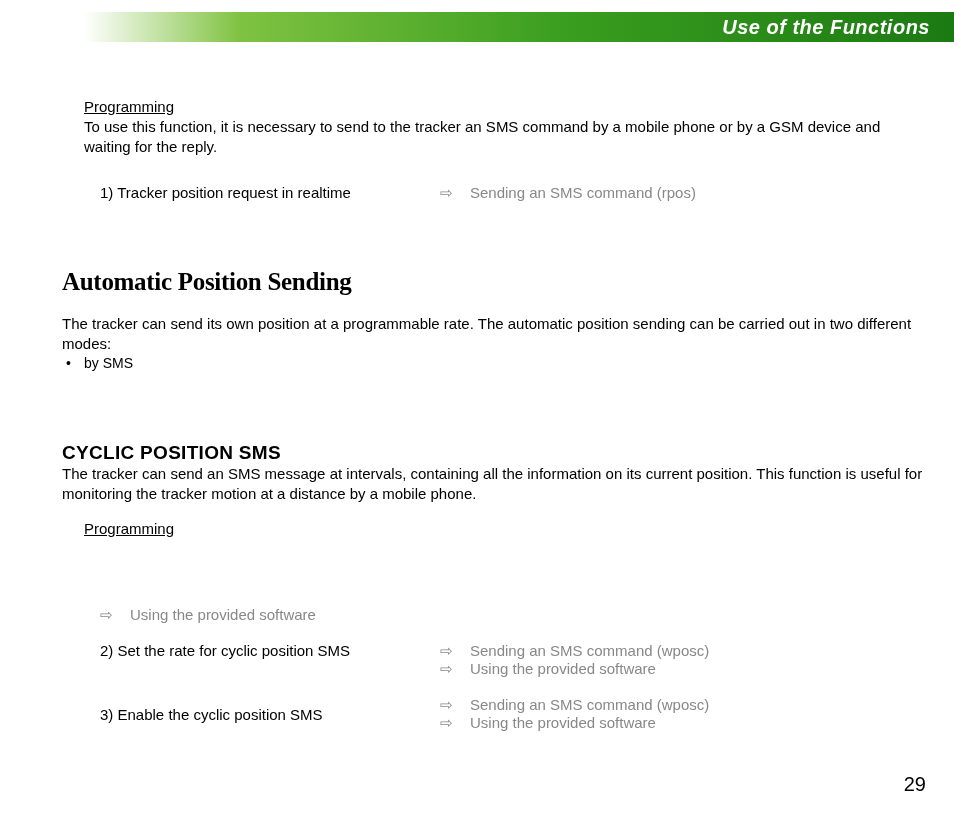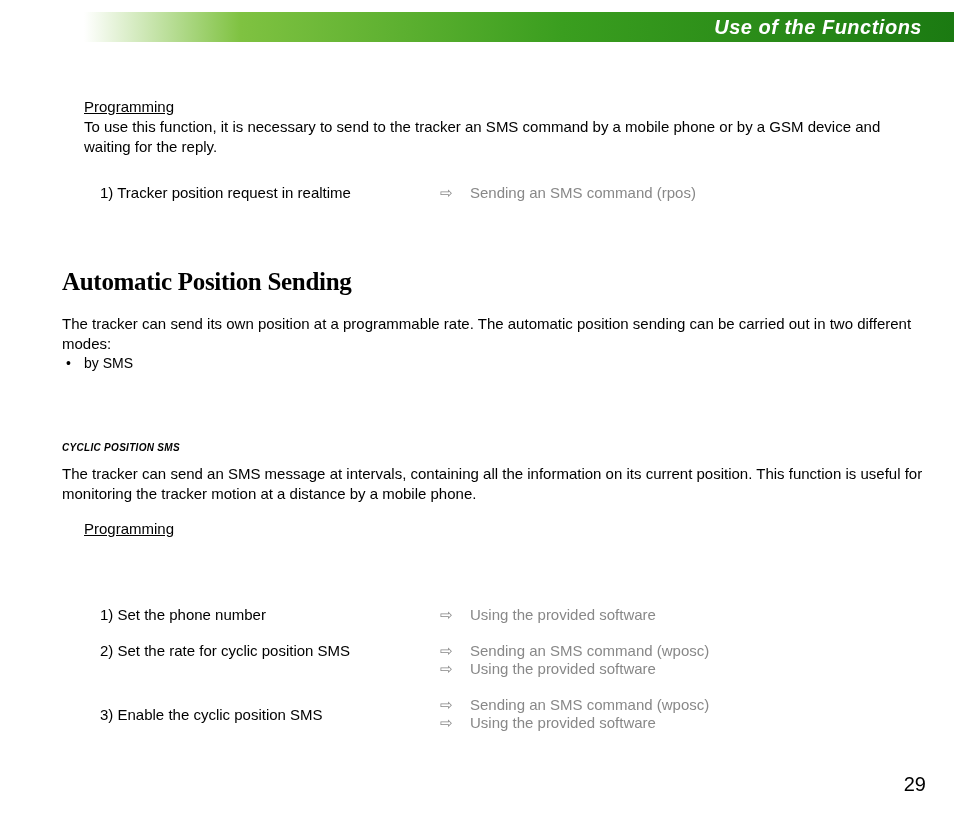--- a/index.html
+++ b/index.html
@@ -18,21 +18,21 @@
   .header-bar {
     position: absolute;
     top: 12px;
     left: 84px;
     right: 0;
     height: 30px;
     background: linear-gradient(to right, #ffffff 0%, #7fc241 18%, #3a9e1f 55%, #1b7a12 100%);
     display: flex;
     align-items: center;
     justify-content: flex-end;
-    padding-right: 32px;
+    padding-right: 24px;
   }
   .header-title {
     color: #ffffff;
     font-style: italic;
     font-weight: 700;
     font-size: 20px;
     letter-spacing: 0.5px;
     font-stretch: condensed;
   }
 
@@ -81,25 +81,24 @@
   .section-heading {
     font-family: Liberation Serif, serif;
     font-weight: 900;
     font-size: 25px;
     letter-spacing: -0.3px;
     font-stretch: condensed;
   }
   .sub-heading {
     font-family: Arial, sans-serif;
     font-weight: 900;
-    font-size: 10px;
+    font-size: 19px;
     letter-spacing: 0.3px;
     font-stretch: condensed;
-    margin-bottom: 11px;
-    font-style: italic;
+    margin-bottom: 0;
   }
 
   .bullet-list {
     list-style: none;
     padding-left: 22px;
     font-size: 14px;
   }
   .bullet-list li::before {
     content: "•";
     display: inline-block;
@@ -160,21 +159,20 @@
     <div class="sub-heading">CYCLIC POSITION SMS</div>
     <div class="body-text">The tracker can send an SMS message at intervals, containing all the information on its current position. This function is useful for monitoring the tracker motion at a distance by a mobile phone.</div>
   </div>
 
   <div id="prog2" class="block-indent">
     <div class="programming-label">Programming</div>
   </div>
 
   <div id="steps2wrap" class="block-indent" style="left:100px;">
     <div class="step-row">
-      <div class="step-left">1) Set the phone number</div>
       <div class="step-arrow">⇨</div>
       <div class="step-right">Using the provided software</div>
     </div>
 
     <div class="step-row" style="margin-top:18px;">
       <div class="step-left">2) Set the rate for cyclic position SMS</div>
       <div style="flex:1;">
         <div class="step-right-sub">
           <div class="step-arrow">⇨</div>
           <div class="step-right">Sending an SMS command (wposc)</div>

